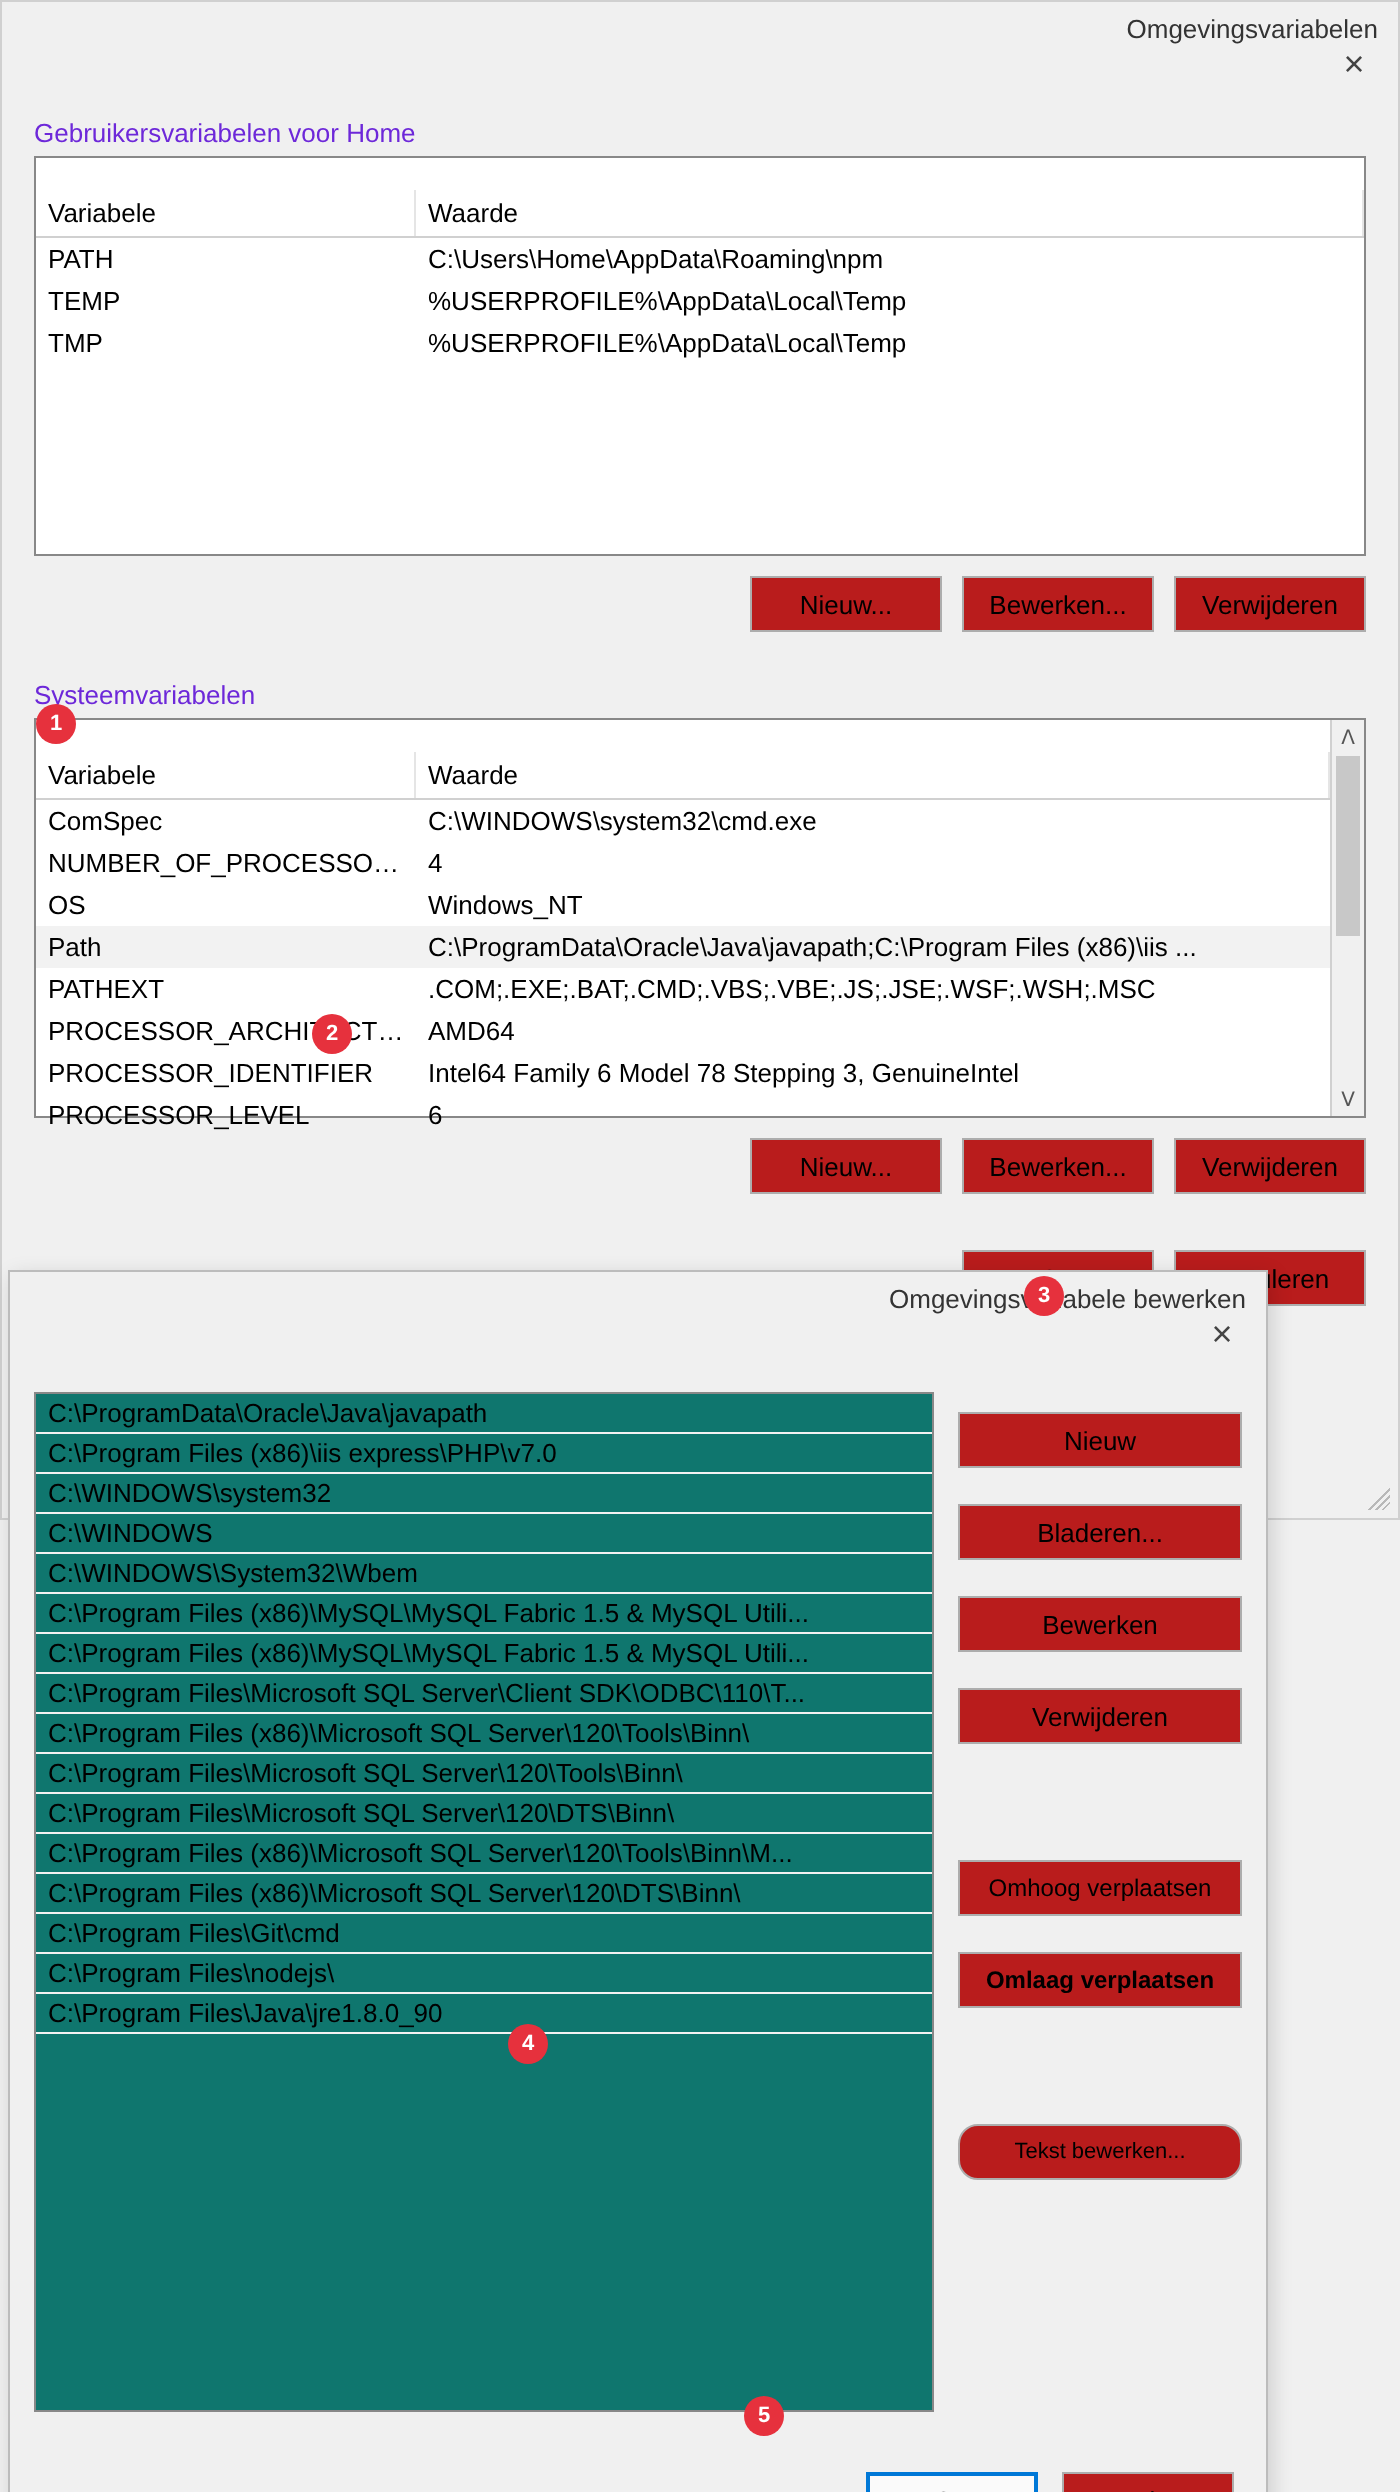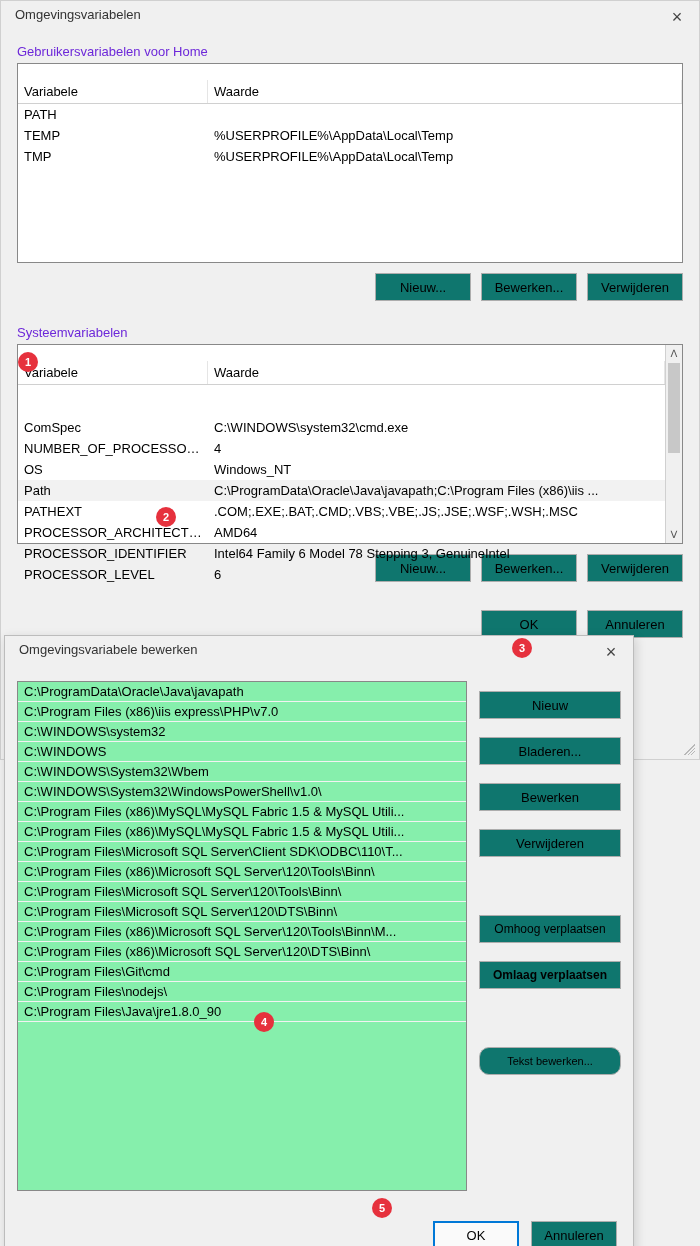--- a/index.html
+++ b/index.html
@@ -16,25 +16,26 @@
   }
   .dialog-main {
     position: absolute;
     top: 0; left: 0; right: 0;
     height: 760px;
     background: #f0f0f0;
     border: 1px solid #d0d0d0;
   }
   .title-row {
     display: flex;
-    align-items: flex-start;
+    align-items: flex-end;
     justify-content: space-between;
     padding: 6px 10px 6px 14px;
     font-size: 13px;
     color: #333;
+    flex-direction: column;
   }
   .close-x {
     font-size: 18px;
     color: #444;
     cursor: pointer;
     width: 24px;
     text-align: center;
   }
   .groupbox {
     margin: 10px 16px 6px 16px;
@@ -79,21 +80,21 @@
   .row.sel { background: #f2f2f2; }
   .btn-row {
     display: flex;
     justify-content: flex-end;
     gap: 10px;
     margin: 10px 16px 10px 16px;
   }
   .btn {
     min-width: 96px;
     height: 28px;
-    background: #0f766e;
+    background: #b91c1c;
     border: 1px solid #adadad;
     font-size: 13px;
     padding: 0 10px;
     cursor: pointer;
   }
   .scroll-track {
     position: absolute;
     right: 0; top: 0; bottom: 0;
     width: 17px;
     background: #f0f0f0;
@@ -137,21 +138,21 @@
     z-index: 20;
   }
   .edit-body {
     display: flex;
     padding: 12px 12px 0 12px;
     gap: 12px;
     height: 540px;
   }
   .path-list {
     flex: 1;
-    background: #86efac;
+    background: #0f766e;
     border: 1px solid #888;
     height: 510px;
     overflow: hidden;
   }
   .path-item {
     font-size: 13px;
     padding: 2px 6px;
     border-bottom: 1px solid #f2f2f2;
     white-space: nowrap; overflow: hidden; text-overflow: ellipsis;
     cursor: default;
@@ -194,20 +195,21 @@
   <div class="groupbox">
     <div class="group-label">Gebruikersvariabelen voor Home</div>
     <div class="table user-table">
       <div class="thead">
         <div class="c1">Variabele</div>
         <div class="c2">Waarde</div>
       </div>
       <div id="user-rows">
           <div class="row">
             <div class="c1">PATH</div>
+            <div class="c2">C:\Users\Home\AppData\Roaming\npm</div>
           </div>
           <div class="row">
             <div class="c1">TEMP</div>
             <div class="c2">%USERPROFILE%\AppData\Local\Temp</div>
           </div>
           <div class="row">
             <div class="c1">TMP</div>
             <div class="c2">%USERPROFILE%\AppData\Local\Temp</div>
           </div>
         </div>
@@ -219,21 +221,21 @@
     <button class="btn">Verwijderen</button>
   </div>
 
   <div class="groupbox" style="margin-top:24px;">
     <div class="group-label">Systeemvariabelen</div>
     <div class="sys-table-wrap">
       <div class="thead" style="padding-right:17px;">
         <div class="c1">Variabele</div>
         <div class="c2">Waarde</div>
       </div>
-      <div id="sys-rows" style="padding-right:17px;margin-top:32px;">
+      <div id="sys-rows" style="padding-right:17px;">
           <div class="row">
             <div class="c1">ComSpec</div>
             <div class="c2">C:\WINDOWS\system32\cmd.exe</div>
           </div>
           <div class="row">
             <div class="c1">NUMBER_OF_PROCESSORS</div>
             <div class="c2">4</div>
           </div>
           <div class="row">
             <div class="c1">OS</div>
@@ -286,21 +288,20 @@
     <span class="close-x">×</span>
   </div>
   <div class="edit-body">
     <div class="path-list">
       <div id="path-items">
           <div class="path-item">C:\ProgramData\Oracle\Java\javapath</div>
           <div class="path-item">C:\Program Files (x86)\iis express\PHP\v7.0</div>
           <div class="path-item">C:\WINDOWS\system32</div>
           <div class="path-item">C:\WINDOWS</div>
           <div class="path-item">C:\WINDOWS\System32\Wbem</div>
-          <div class="path-item">C:\WINDOWS\System32\WindowsPowerShell\v1.0\</div>
           <div class="path-item">C:\Program Files (x86)\MySQL\MySQL Fabric 1.5 &amp; MySQL Utili...</div>
           <div class="path-item">C:\Program Files (x86)\MySQL\MySQL Fabric 1.5 &amp; MySQL Utili...</div>
           <div class="path-item">C:\Program Files\Microsoft SQL Server\Client SDK\ODBC\110\T...</div>
           <div class="path-item">C:\Program Files (x86)\Microsoft SQL Server\120\Tools\Binn\</div>
           <div class="path-item">C:\Program Files\Microsoft SQL Server\120\Tools\Binn\</div>
           <div class="path-item">C:\Program Files\Microsoft SQL Server\120\DTS\Binn\</div>
           <div class="path-item">C:\Program Files (x86)\Microsoft SQL Server\120\Tools\Binn\M...</div>
           <div class="path-item">C:\Program Files (x86)\Microsoft SQL Server\120\DTS\Binn\</div>
           <div class="path-item">C:\Program Files\Git\cmd</div>
           <div class="path-item">C:\Program Files\nodejs\</div>

